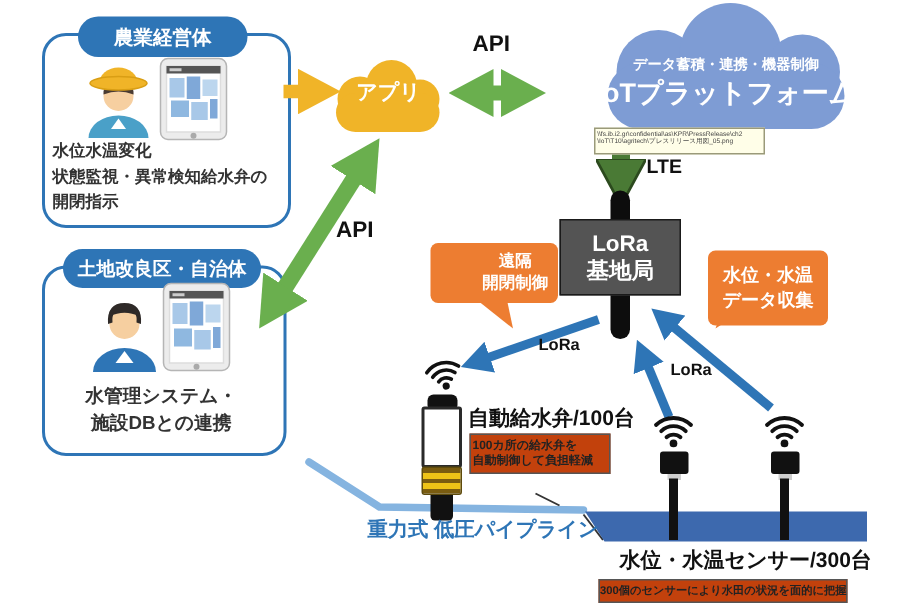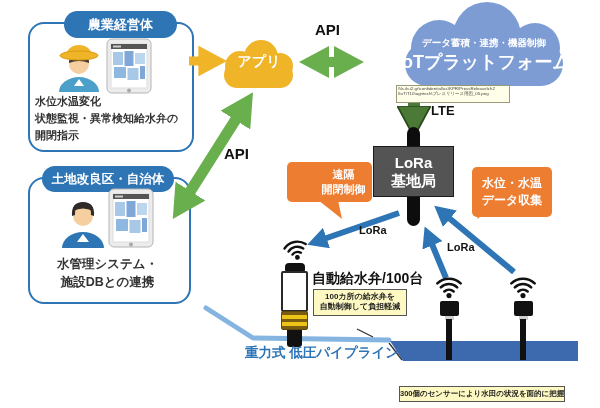--- a/index.html
+++ b/index.html
@@ -16,22 +16,22 @@
   
   .pole{position:absolute;left:407px;top:127px;width:13px;height:99px;background:#0d0d0d;
         border-radius:7px 7px 7px 7px;z-index:2;}
   .station{position:absolute;left:373px;top:146px;width:79px;height:49px;background:#545454;
            border:1.5px solid #1a1a1a;color:#fff;font-weight:bold;font-size:15px;line-height:1.2;
            display:flex;flex-direction:column;align-items:center;justify-content:center;z-index:3;}
   
   .bubble{position:absolute;background:#ed7d31;color:#fff;font-weight:bold;text-align:center;
           border-radius:5px;z-index:4;display:flex;flex-direction:column;justify-content:center;}
   
-  .note{position:absolute;border:1px solid #555;background:#fef9c3;color:#222;font-weight:bold;
-        text-align:center;z-index:4;}
+  .note{position:absolute;border:1px solid #555;background:#c2410c;color:#222;font-weight:bold;
+        text-align:left;z-index:4;}
   
   .lbl{position:absolute;color:#111;font-weight:bold;z-index:4;white-space:nowrap;}
   .lbl-blue{color:#2e75b6;}
   
   .dev{position:absolute;z-index:3;}
   .tooltip{position:absolute;left:396px;top:85px;width:112px;height:16px;background:#fffee8;
            border:1px solid #9a9a7a;z-index:4;overflow:hidden;}
   .tooltip-inner{font-size:8px;line-height:1.15;color:#444;transform:scale(0.55);
                  transform-origin:0 0;white-space:nowrap;padding:1px 2px;}
   svg{display:block;}
@@ -80,21 +80,21 @@
     <line x1="357" y1="329" x2="373" y2="337" stroke="#333" stroke-width="1.3"></line>
     <line x1="389" y1="343" x2="402" y2="360" stroke="#333" stroke-width="1.3"></line>
 
     <polygon points="390,341 578,341 578,361 403,361" fill="#3d69ae"></polygon>
 
     <polygon points="318,200 338,200 342,219" fill="#ed7d31"></polygon>
     <polygon points="477,219 483,202 503,202" fill="#ed7d31"></polygon>
   </svg>
 
   <div class="org-box" style="left:28px;top:22px;width:162px;height:126px;"></div>
-  <div class="org-pill" style="left:64px;top:11px;width:113px;height:27px;font-size:13px;">
+  <div class="org-pill" style="left:52px;top:11px;width:113px;height:27px;font-size:13px;">
     <span>農業経営体</span>
   </div>
 
   <svg class="dev" style="left:56px;top:40px;" width="46" height="52" viewBox="0 0 46 52">
     <path d="M3,52 a20,15 0 0,1 40,0 z" fill="#4aa0c8"></path>
     <polygon points="23,39 18,46 28,46" fill="#fff"></polygon>
     <circle cx="23" cy="24" r="10" fill="#f6cfa0"></circle>
     <path d="M13,21 q1,-7 10,-7 q9,0 10,7 l0,2 q-10,-4 -20,0 z" fill="#4a3b32"></path>
     <path d="M10,16 a13,11 0 0,1 26,0 z" fill="#f0b428"></path>
     <ellipse cx="23" cy="15.5" rx="19" ry="4.5" fill="#f0b428" stroke="#d99e14" stroke-width="1"></ellipse>
@@ -240,15 +240,16 @@
       <path d="M8,12 a6,6 0 0,1 8,0"></path>
       <path d="M5,8.5 a10,10 0 0,1 14,0"></path>
       <path d="M2,5 a14.5,14.5 0 0,1 20,0"></path>
     </g>
     <circle cx="12" cy="15.5" r="2.2" fill="#111"></circle>
   </svg>
   <div class="dev" style="left:514px;top:301px;width:19px;height:15px;background:#111;border-radius:2px;"></div>
   <div class="dev" style="left:519px;top:316px;width:9px;height:4px;background:#cfcfcf;"></div>
   <div class="dev" style="left:520px;top:319px;width:6px;height:41px;background:#111;"></div>
 
+  <div class="lbl" style="left:413px;top:365px;font-size:14px;">水位・水温センサー/300台</div>
   <div class="note" style="left:399px;top:386px;font-size:7.5px;padding:2px 0;white-space:nowrap;">300個のセンサーにより水田の状況を面的に把握</div>
 
 </div>
 
 </body></html>

